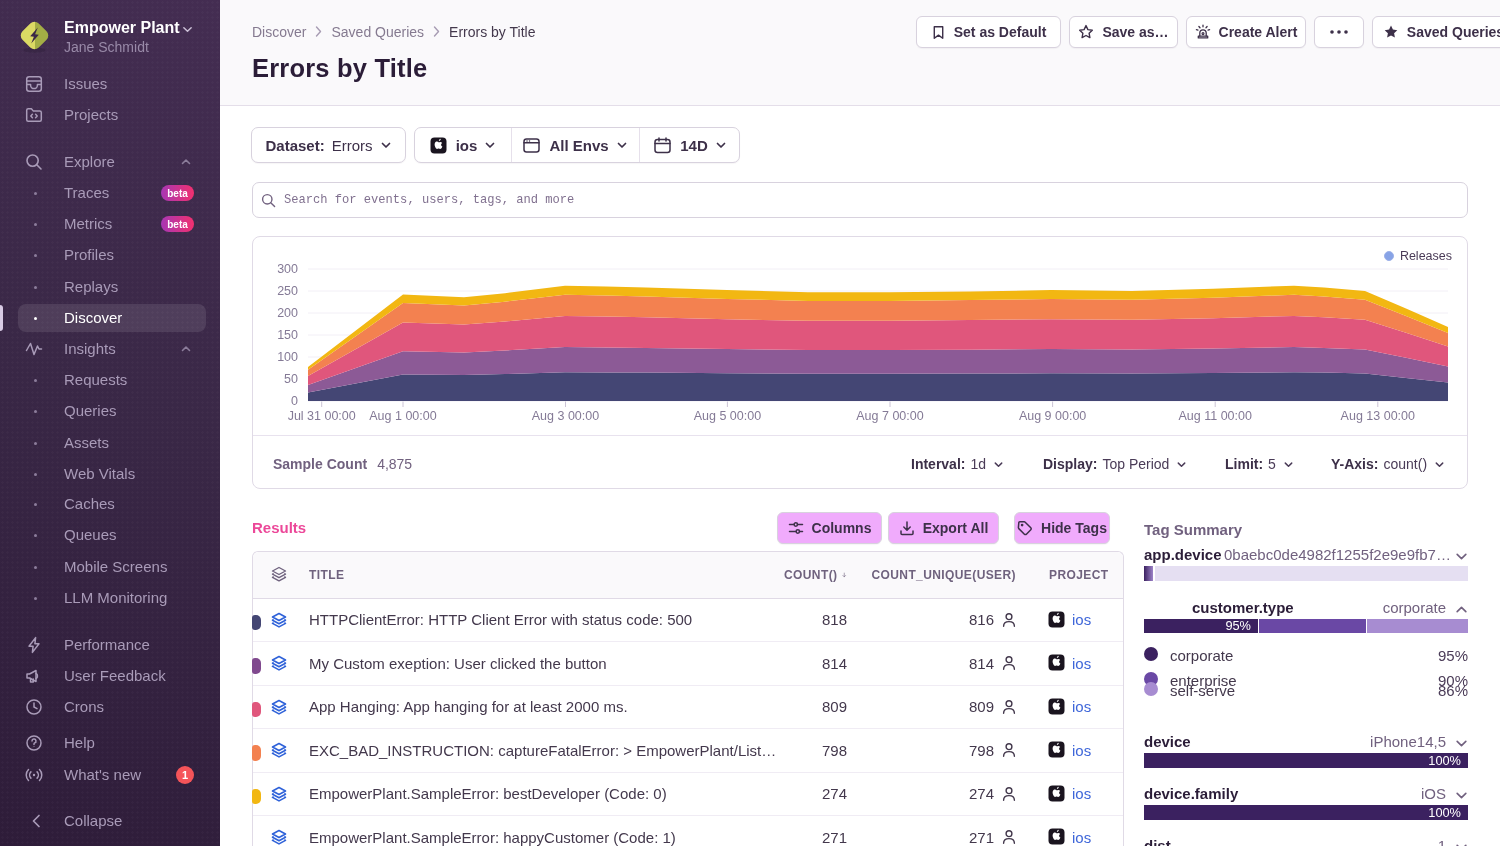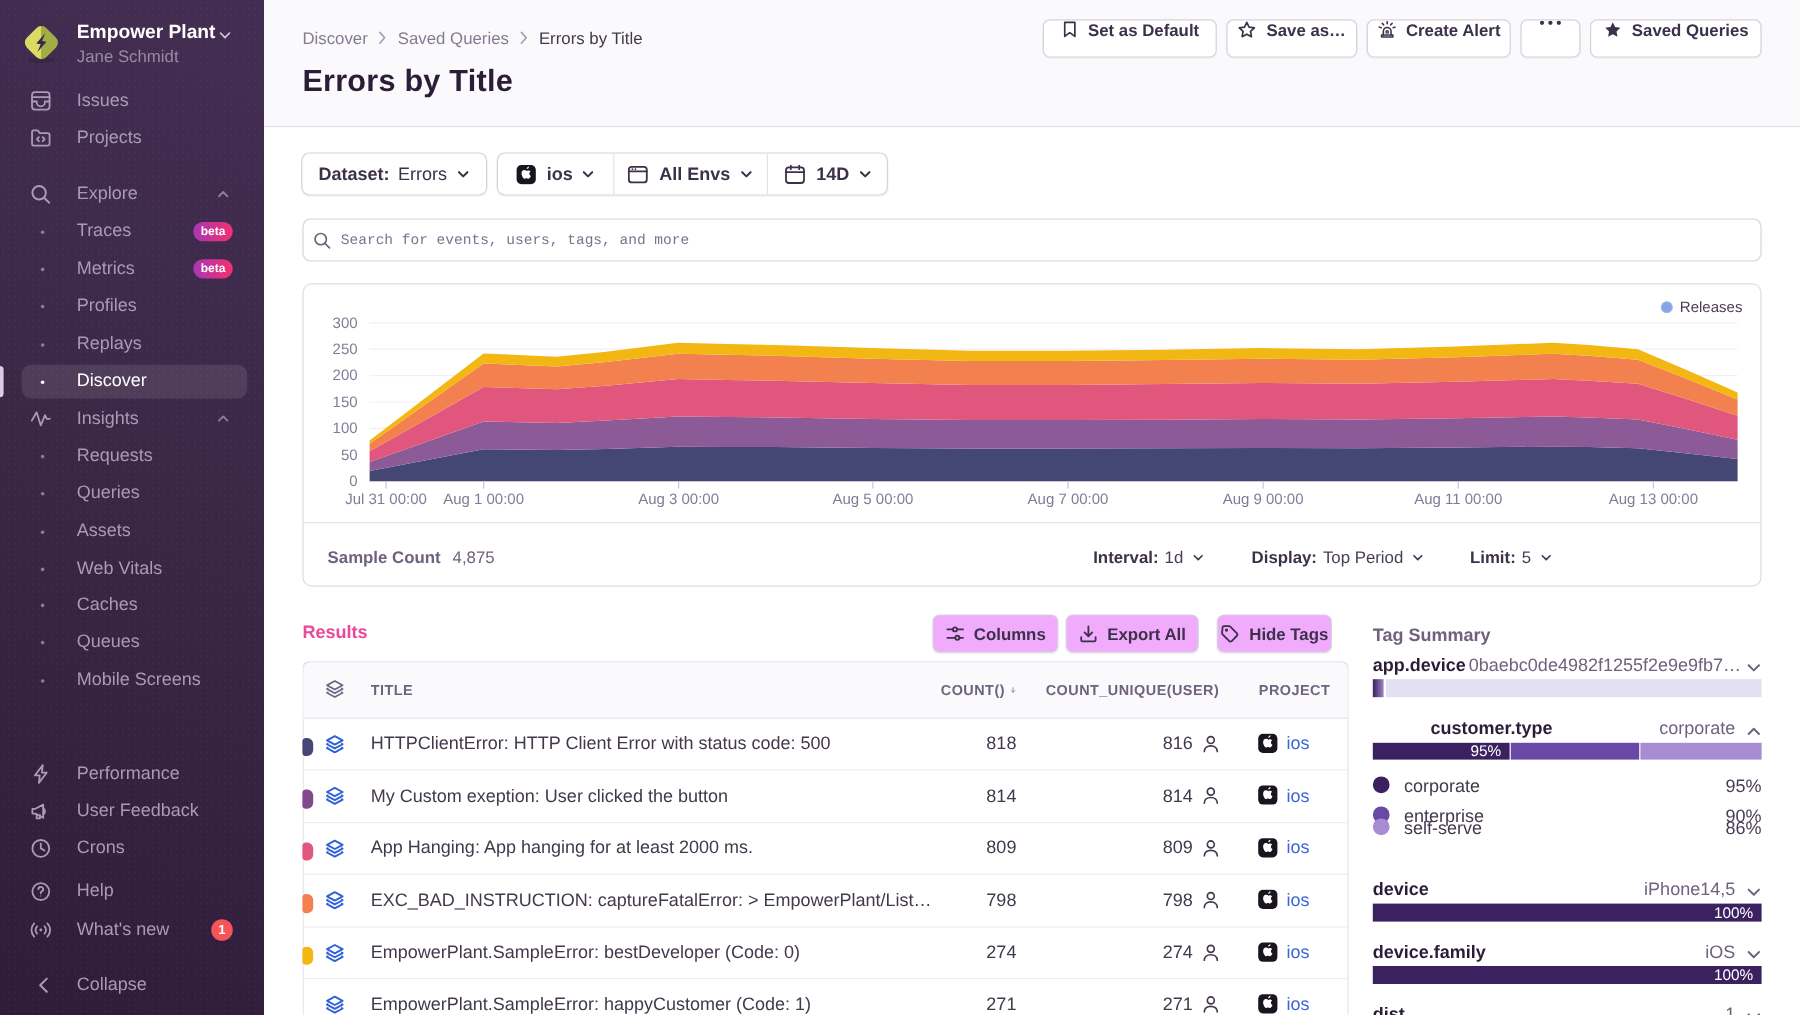--- a/index.html
+++ b/index.html
@@ -18,21 +18,21 @@
 .sb-active-bg { position:absolute; left:18px; top:304px; width:188px; height:28px; border-radius:8px; background:rgba(255,255,255,0.10); }
 .sb-active-bar { position:absolute; left:0px; top:305px; width:3px; height:26px; border-radius:0 3px 3px 0; background:#d8cbe4; }
 .badge1 { position:absolute; left:176px; top:50%; margin-top:-9px; width:18px; height:18px; border-radius:50%; background:#f55459; color:#fff; font-size:11px; font-weight:700; display:flex; align-items:center; justify-content:center; }
 
 .main { position:absolute; left:220px; top:0; width:1280px; height:846px; background:#fff; }
 .header { position:absolute; left:0; top:0; width:1280px; height:106px; background:#faf9fb; border-bottom:1px solid #e4dee9; }
 .crumbs { position:absolute; left:32px; top:23px; font-size:14px; color:#857a90; display:flex; align-items:center; height:17px; }
 .crumbs .cur { color:#43384c; }
 .h1 { position:absolute; left:32px; top:54px; font-size:25.5px; font-weight:700; color:#2b1d38; letter-spacing:0.2px; }
 .btn { position:absolute; top:16px; height:32px; background:#fff; border:1px solid #d8d2de; border-radius:6px;
-  display:flex; align-items:flex-start; justify-content:center; font-size:14px; font-weight:600; color:#3d3049; box-shadow:0 1px 1px rgba(40,30,60,0.04); }
+  display:flex; align-items:center; justify-content:center; font-size:14px; font-weight:600; color:#3d3049; box-shadow:0 1px 1px rgba(40,30,60,0.04);margin-left:47px; }
 .btn svg { margin-right:8px; }
 .fbtn { position:absolute; top:127px; height:36px; background:#fff; border:1px solid #d8d2de; border-radius:7px;
   display:flex; align-items:center; font-size:15px; color:#3d3049; box-shadow:0 1px 1px rgba(40,30,60,0.04); }
 .fseg { height:34px; display:flex; align-items:center; justify-content:center; font-weight:700; flex:0 0 auto; }
 .fdiv { width:1px; height:34px; background:#e6e0eb; flex:0 0 auto; }
 .chev { display:inline-block; margin-left:7px; }
 .search { position:absolute; left:32px; top:182px; width:1216px; height:36px; border:1px solid #d8d2de; border-radius:7px; background:#fff;
   display:flex; align-items:center; font-family:"Liberation Mono",monospace; font-size:12.1px; color:#80708f; }
 
 .panel { position:absolute; left:32px; top:236px; width:1216px; height:253px; border:1px solid #e0dae6; border-radius:8px; background:#fff; }
@@ -167,20 +167,24 @@
         <span class="sb-bullet"></span>
         <span class="txt">Caches</span>
       </div>
   <div class="sb-item" style="top:520px">
         <span class="sb-bullet"></span>
         <span class="txt">Queues</span>
       </div>
   <div class="sb-item" style="top:552px">
         <span class="sb-bullet"></span>
         <span class="txt">Mobile Screens</span>
+      </div>
+  <div class="sb-item" style="top:583px">
+        <span class="sb-bullet"></span>
+        <span class="txt">LLM Monitoring</span>
       </div>
 
   <div class="sb-item" style="top:630px">
         <svg class="ico" viewBox="0 0 18 18" fill="none" stroke="#a99bb8" stroke-width="1.5" stroke-linejoin="round">
           <path d="M10.6 1.6 L4 10.2 H8.1 L7.4 16.4 L14 7.8 H9.9 Z"></path>
         </svg>
         <span class="txt">Performance</span>
       </div>
   <div class="sb-item" style="top:661px">
         <svg class="ico" viewBox="0 0 18 18" fill="none" stroke="#a99bb8" stroke-width="1.5" stroke-linecap="round" stroke-linejoin="round">
@@ -362,20 +366,23 @@
           </div>
       <div class="pf-item" style="left:658px;"><b>Interval:</b>1d<svg class="chev" width="11" height="11" viewBox="0 0 12 12">
               <path d="M2.5 4.5 L6 8 L9.5 4.5" stroke="#4a3b57" stroke-width="1.6" fill="none" stroke-linecap="round" stroke-linejoin="round"></path>
             </svg></div>
       <div class="pf-item" style="left:790px;"><b>Display:</b>Top Period<svg class="chev" width="11" height="11" viewBox="0 0 12 12">
               <path d="M2.5 4.5 L6 8 L9.5 4.5" stroke="#4a3b57" stroke-width="1.6" fill="none" stroke-linecap="round" stroke-linejoin="round"></path>
             </svg></div>
       <div class="pf-item" style="left:972px;justify-content:center;"><b>Limit:</b>5<svg class="chev" width="11" height="11" viewBox="0 0 12 12">
               <path d="M2.5 4.5 L6 8 L9.5 4.5" stroke="#4a3b57" stroke-width="1.6" fill="none" stroke-linecap="round" stroke-linejoin="round"></path>
             </svg></div>
+      <div class="pf-item" style="left:1078px;"><b>Y-Axis:</b>count()<svg class="chev" width="11" height="11" viewBox="0 0 12 12">
+              <path d="M2.5 4.5 L6 8 L9.5 4.5" stroke="#4a3b57" stroke-width="1.6" fill="none" stroke-linecap="round" stroke-linejoin="round"></path>
+            </svg></div>
     </div>
   </div>
 
   <div class="results-label">Results</div>
   <div class="tbtn" style="left:557px;width:105px;justify-content:center;"><svg style="margin-right:8px" width="16" height="16" viewBox="0 0 16 16" fill="none" stroke="#3d3049" stroke-width="1.5" stroke-linecap="round">
           <path d="M1.5 4.5 H6 M9.5 4.5 H14.5 M1.5 11.5 H8 M11.5 11.5 H14.5"></path>
           <circle cx="7.8" cy="4.5" r="1.7"></circle>
           <circle cx="9.8" cy="11.5" r="1.7"></circle>
         </svg>Columns</div>
   <div class="tbtn" style="left:668px;width:111px;justify-content:center;"><svg style="margin-right:8px" width="16" height="16" viewBox="0 0 16 16" fill="none" stroke="#3d3049" stroke-width="1.5" stroke-linecap="round" stroke-linejoin="round">

